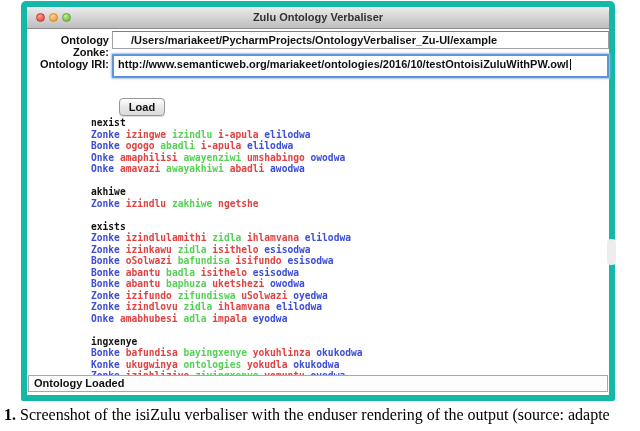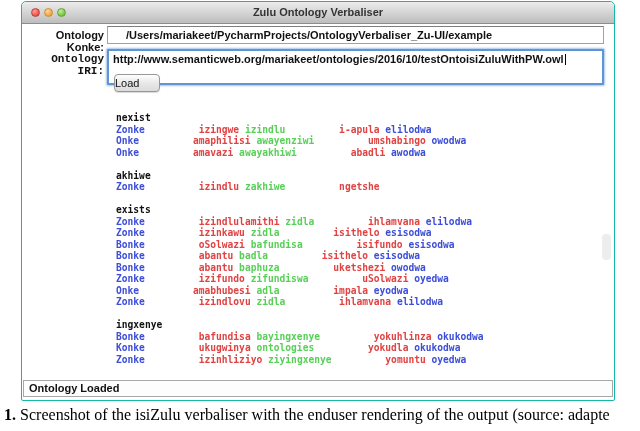--- a/index.html
+++ b/index.html
@@ -1,45 +1,45 @@
 <!DOCTYPE html>
 <html style="--word-blue: #3d4ed8; --word-red: #e04343; --word-green: #58d058;"><head>
 <meta charset="utf-8">
 <style>
   html,body{margin:0;padding:0;}
   .page{position:relative;width:640px;height:431px;background:#ffffff;overflow:hidden;
         font-family:"Liberation Sans",sans-serif;}
   .window{position:absolute;left:21px;top:1px;width:594px;height:400px;background:#fff;
-          border:1px solid #14b8a6;border-radius:5px 5px 2px 2px;box-sizing:border-box;}
+          border:6px solid #14b8a6;border-radius:5px 5px 2px 2px;box-sizing:border-box;}
   .titlebar{position:relative;height:21px;background:linear-gradient(#ececec,#bdbdbd);
             border-bottom:1px solid #8d8d8d;border-radius:5px 5px 0 0;}
   .traffic{position:absolute;left:9px;top:6px;display:flex;gap:4px;}
   .light{width:9px;height:9px;border-radius:50%;box-sizing:border-box;}
   .light.red{background:radial-gradient(circle at 35% 30%,#ff9d97,#ee5b52 60%,#c93c33);border:1px solid #b9423a;}
   .light.yellow{background:radial-gradient(circle at 35% 30%,#ffd79a,#f6a949 60%,#d98d2e);border:1px solid #c9912f;}
   .light.green{background:radial-gradient(circle at 35% 30%,#c6eda0,#7ecb49 60%,#5ba32c);border:1px solid #6aa33a;}
   .title{text-align:center;line-height:20px;font-size:11px;font-weight:bold;color:#333;}
   .form-label{position:absolute;width:82px;text-align:right;font-size:11px;font-weight:bold;color:#111;}
   .field{position:absolute;left:85px;width:497px;box-sizing:border-box;background:#fff;
          font-family:"Liberation Sans",sans-serif;font-size:11px;font-weight:bold;color:#111;
          padding:2px 4px;white-space:nowrap;overflow:hidden;}
   .field.plain{border:1px solid #a2a2a2;border-top-color:#7e7e7e;height:18px;padding-left:18px;}
-  .field.focused{border:2px solid #5f94d8;box-shadow:0 0 2px 1px #a5c6ea;height:36px;border-radius:1px;}
+  .field.focused{border:2px solid #5f94d8;box-shadow:0 0 2px 1px #a5c6ea;height:24px;border-radius:1px;}
   .caret{display:inline-block;width:1px;height:11px;background:#000;vertical-align:text-bottom;margin-left:1px;}
-  .load-btn{position:absolute;left:92px;top:72px;width:46px;height:18px;box-sizing:border-box;
+  .load-btn{position:absolute;left:92px;top:91px;width:46px;height:18px;box-sizing:border-box;
             border:1px solid #979797;border-radius:4px;background:linear-gradient(#ffffff,#e8e8e8 50%,#dcdcdc);
-            font-size:11px;font-weight:normal;color:#111;text-align:left;line-height:16px;
+            font-size:11px;font-weight:bold;color:#111;text-align:center;line-height:16px;
             box-shadow:0 1px 1px rgba(0,0,0,.15);}
-  .output{position:absolute;left:94px;top:110px;width:500px;
+  .output{position:absolute;left:64px;top:110px;width:500px;
           font-family:"DejaVu Sans Mono",monospace;font-size:9.6px;font-weight:bold;
           line-height:11.5px;white-space:nowrap;}
   .section{margin-bottom:11.5px;}
   .sec-header{color:#111;}
   .w-b{color:var(--word-blue);}
-  .w-r{color:var(--word-red);margin-left:48px;}
+  .w-r{color:var(--word-red);}
   .w-g{color:var(--word-green);}
   .scroll-thumb{position:absolute;left:580px;top:232px;width:9px;height:26px;
                 background:#ededed;border-radius:4px;}
   .statusbar{position:absolute;left:1px;right:1px;bottom:3px;height:15px;
              border:1px solid #a8a8a8;background:#fdfdfd;
              font-size:11px;font-weight:bold;color:#111;line-height:14px;padding-left:5px;}
   .caption{position:absolute;left:-7px;top:406px;width:680px;white-space:nowrap;
            font-family:"Liberation Serif",serif;font-size:16px;color:#000;}
   .caption .cap-label{font-weight:bold;}
 </style>
@@ -51,51 +51,52 @@
 
     <div class="titlebar">
       <div class="traffic">
         <span class="light red"></span>
         <span class="light yellow"></span>
         <span class="light green"></span>
       </div>
       <div class="title">Zulu Ontology Verbaliser</div>
     </div>
 
-    <div class="form-label" style="left:0;top:27px;">Ontology Konke:</div>
+    <div class="form-label" style="left:0;top:27px;">Ontology Zonke:</div>
     <div class="field plain" style="top:24px;">/Users/mariakeet/PycharmProjects/OntologyVerbaliser_Zu-UI/example</div>
 
-    <div class="form-label" style="left:0;top:51px;font-family:Liberation Mono, monospace;">Ontology IRI:</div>
+    <div class="form-label" style="left:0;top:51px;">Ontology IRI:</div>
     <div class="field focused" style="top:47px;">
       <span>http://www.semanticweb.org/mariakeet/ontologies/2016/10/testOntoisiZuluWithPW.owl</span><span class="caret"></span>
     </div>
 
     <div class="load-btn">Load</div>
 
     <div class="output">
         <div class="section">
           <div class="sec-header">nexist</div>
           <div class="line"><span class="w-b">Zonke</span> <span class="w-r">izingwe</span> <span class="w-g">izindlu</span> <span class="w-r">i-apula</span> <span class="w-b">elilodwa</span></div>
+          <div class="line"><span class="w-b">Bonke</span> <span class="w-r">ogogo</span> <span class="w-g">abadli</span> <span class="w-r">i-apula</span> <span class="w-b">elilodwa</span></div>
           <div class="line"><span class="w-b">Onke</span> <span class="w-r">amaphilisi</span> <span class="w-g">awayenziwi</span> <span class="w-r">umshabingo</span> <span class="w-b">owodwa</span></div>
           <div class="line"><span class="w-b">Onke</span> <span class="w-r">amavazi</span> <span class="w-g">awayakhiwi</span> <span class="w-r">abadli</span> <span class="w-b">awodwa</span></div>
         </div>
         <div class="section">
           <div class="sec-header">akhiwe</div>
           <div class="line"><span class="w-b">Zonke</span> <span class="w-r">izindlu</span> <span class="w-g">zakhiwe</span> <span class="w-r">ngetshe</span></div>
         </div>
         <div class="section">
           <div class="sec-header">exists</div>
           <div class="line"><span class="w-b">Zonke</span> <span class="w-r">izindlulamithi</span> <span class="w-g">zidla</span> <span class="w-r">ihlamvana</span> <span class="w-b">elilodwa</span></div>
           <div class="line"><span class="w-b">Zonke</span> <span class="w-r">izinkawu</span> <span class="w-g">zidla</span> <span class="w-r">isithelo</span> <span class="w-b">esisodwa</span></div>
           <div class="line"><span class="w-b">Bonke</span> <span class="w-r">oSolwazi</span> <span class="w-g">bafundisa</span> <span class="w-r">isifundo</span> <span class="w-b">esisodwa</span></div>
           <div class="line"><span class="w-b">Bonke</span> <span class="w-r">abantu</span> <span class="w-g">badla</span> <span class="w-r">isithelo</span> <span class="w-b">esisodwa</span></div>
           <div class="line"><span class="w-b">Bonke</span> <span class="w-r">abantu</span> <span class="w-g">baphuza</span> <span class="w-r">uketshezi</span> <span class="w-b">owodwa</span></div>
           <div class="line"><span class="w-b">Zonke</span> <span class="w-r">izifundo</span> <span class="w-g">zifundiswa</span> <span class="w-r">uSolwazi</span> <span class="w-b">oyedwa</span></div>
+          <div class="line"><span class="w-b">Zonke</span> <span class="w-r">izindlovu</span> <span class="w-g">zidla</span> <span class="w-r">ihlamvana</span> <span class="w-b">elilodwa</span></div>
           <div class="line"><span class="w-b">Onke</span> <span class="w-r">amabhubesi</span> <span class="w-g">adla</span> <span class="w-r">impala</span> <span class="w-b">eyodwa</span></div>
-          <div class="line"><span class="w-b">Zonke</span> <span class="w-r">izindlovu</span> <span class="w-g">zidla</span> <span class="w-r">ihlamvana</span> <span class="w-b">elilodwa</span></div>
         </div>
         <div class="section">
           <div class="sec-header">ingxenye</div>
           <div class="line"><span class="w-b">Bonke</span> <span class="w-r">bafundisa</span> <span class="w-g">bayingxenye</span> <span class="w-r">yokuhlinza</span> <span class="w-b">okukodwa</span></div>
           <div class="line"><span class="w-b">Konke</span> <span class="w-r">ukugwinya</span> <span class="w-g">ontologies</span> <span class="w-r">yokudla</span> <span class="w-b">okukodwa</span></div>
           <div class="line"><span class="w-b">Zonke</span> <span class="w-r">izinhliziyo</span> <span class="w-g">ziyingxenye</span> <span class="w-r">yomuntu</span> <span class="w-b">oyedwa</span></div>
         </div>
       </div>
 
     <div class="scroll-thumb"></div>

